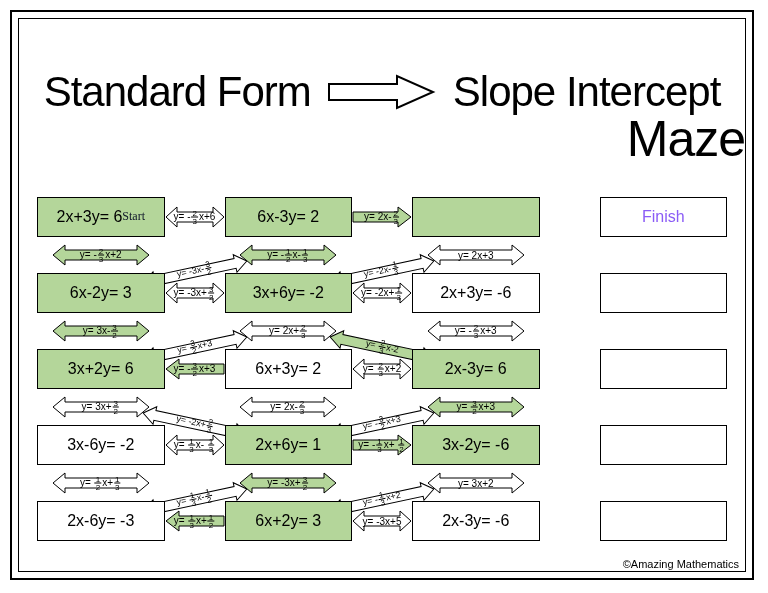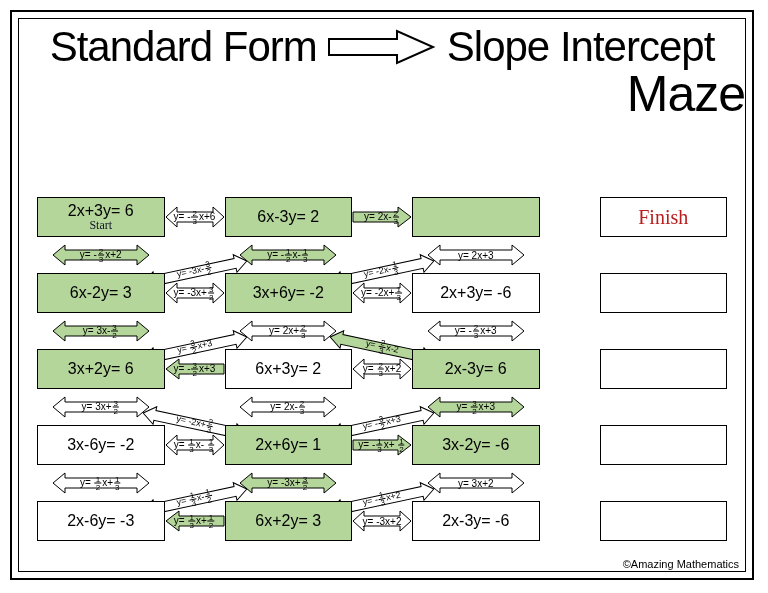--- a/index.html
+++ b/index.html
@@ -22,22 +22,23 @@
     width: 100%;
     height: 100%;
     border: 1px solid #000;
     position: relative;
     overflow: hidden;
   }
   .title-row {
     display: flex;
     align-items: center;
     justify-content: center;
-    gap: 10px;
+    gap: 16px;
     padding-top: 4px;
+    margin-top: 45px;
   }
   .title-text {
     font-family: "Arial Narrow", "Helvetica Neue", sans-serif;
     font-stretch: condensed;
     font-weight: 300;
     font-size: 42px;
     letter-spacing: -1px;
   }
   .subtitle {
     font-family: "Arial Narrow", "Helvetica Neue", sans-serif;
@@ -62,21 +63,21 @@
     justify-content: space-between;
     align-items: stretch;
     height: 40px;
     position: relative;
   }
   .box {
     width: 132px;
     height: 40px;
     border: 1px solid #000;
     display: flex;
-    flex-direction: column;
+    flex-direction: row;
     align-items: center;
     justify-content: center;
     font-size: 16px;
     font-family: Arial, sans-serif;
     background: #fff;
     position: relative;
     z-index: 2;
   }
   .box.green { background: #b4d69a; }
   .box .sub {
@@ -207,21 +208,21 @@
               <path d="M1 7 L46 7 L46 2 L59 12 L46 22 L46 17 L1 17 Z" fill="#b4d69a" stroke="#000"></path>
             </svg>
             <span class="lbl">y= 2x-<span class="frac">
                 <span class="n">2</span>
                 <span class="d">3</span>
               </span></span>
           </div>
           <div class="box green"></div>
           <div class="h-arrow" style="visibility:hidden"></div>
           <div class="box ">
-            <span style="color:#b91c1c;font-family:Liberation Serif, serif;font-size:20px">Finish</span>
+            <span style="color:#8b5cf6;font-family:Liberation Sans, sans-serif;font-size:16px">Finish</span>
           </div>
         </div>
         <div class="row-varrows">
           <div class="v-slot">
             <div class="v-arrow">
               <svg viewBox="0 0 100 24">
                 <path d="M14 2 L2 12 L14 22 L14 17 L86 17 L86 22 L98 12 L86 2 L86 7 L14 7 Z" fill="#b4d69a" stroke="#000"></path>
               </svg>
               <span class="lbl">y= -<span class="frac">
                   <span class="n">2</span>
@@ -549,21 +550,21 @@
               </span>x+<span class="frac">
                 <span class="n">1</span>
                 <span class="d">2</span>
               </span></span>
           </div>
           <div class="box green">6x+2y= 3</div>
           <div class="h-arrow">
             <svg viewBox="0 0 60 24">
               <path d="M12 2 L1 12 L12 22 L12 17 L48 17 L48 22 L59 12 L48 2 L48 7 L12 7 Z" fill="#fff" stroke="#000"></path>
             </svg>
-            <span class="lbl">y= -3x+2</span>
+            <span class="lbl">y= -3x+5</span>
           </div>
           <div class="box ">2x-3y= -6</div>
           <div class="h-arrow" style="visibility:hidden"></div>
           <div class="box "></div>
         </div>
       </div>
 
     <div class="credit">©Amazing Mathematics</div>
   </div>
 </div>

